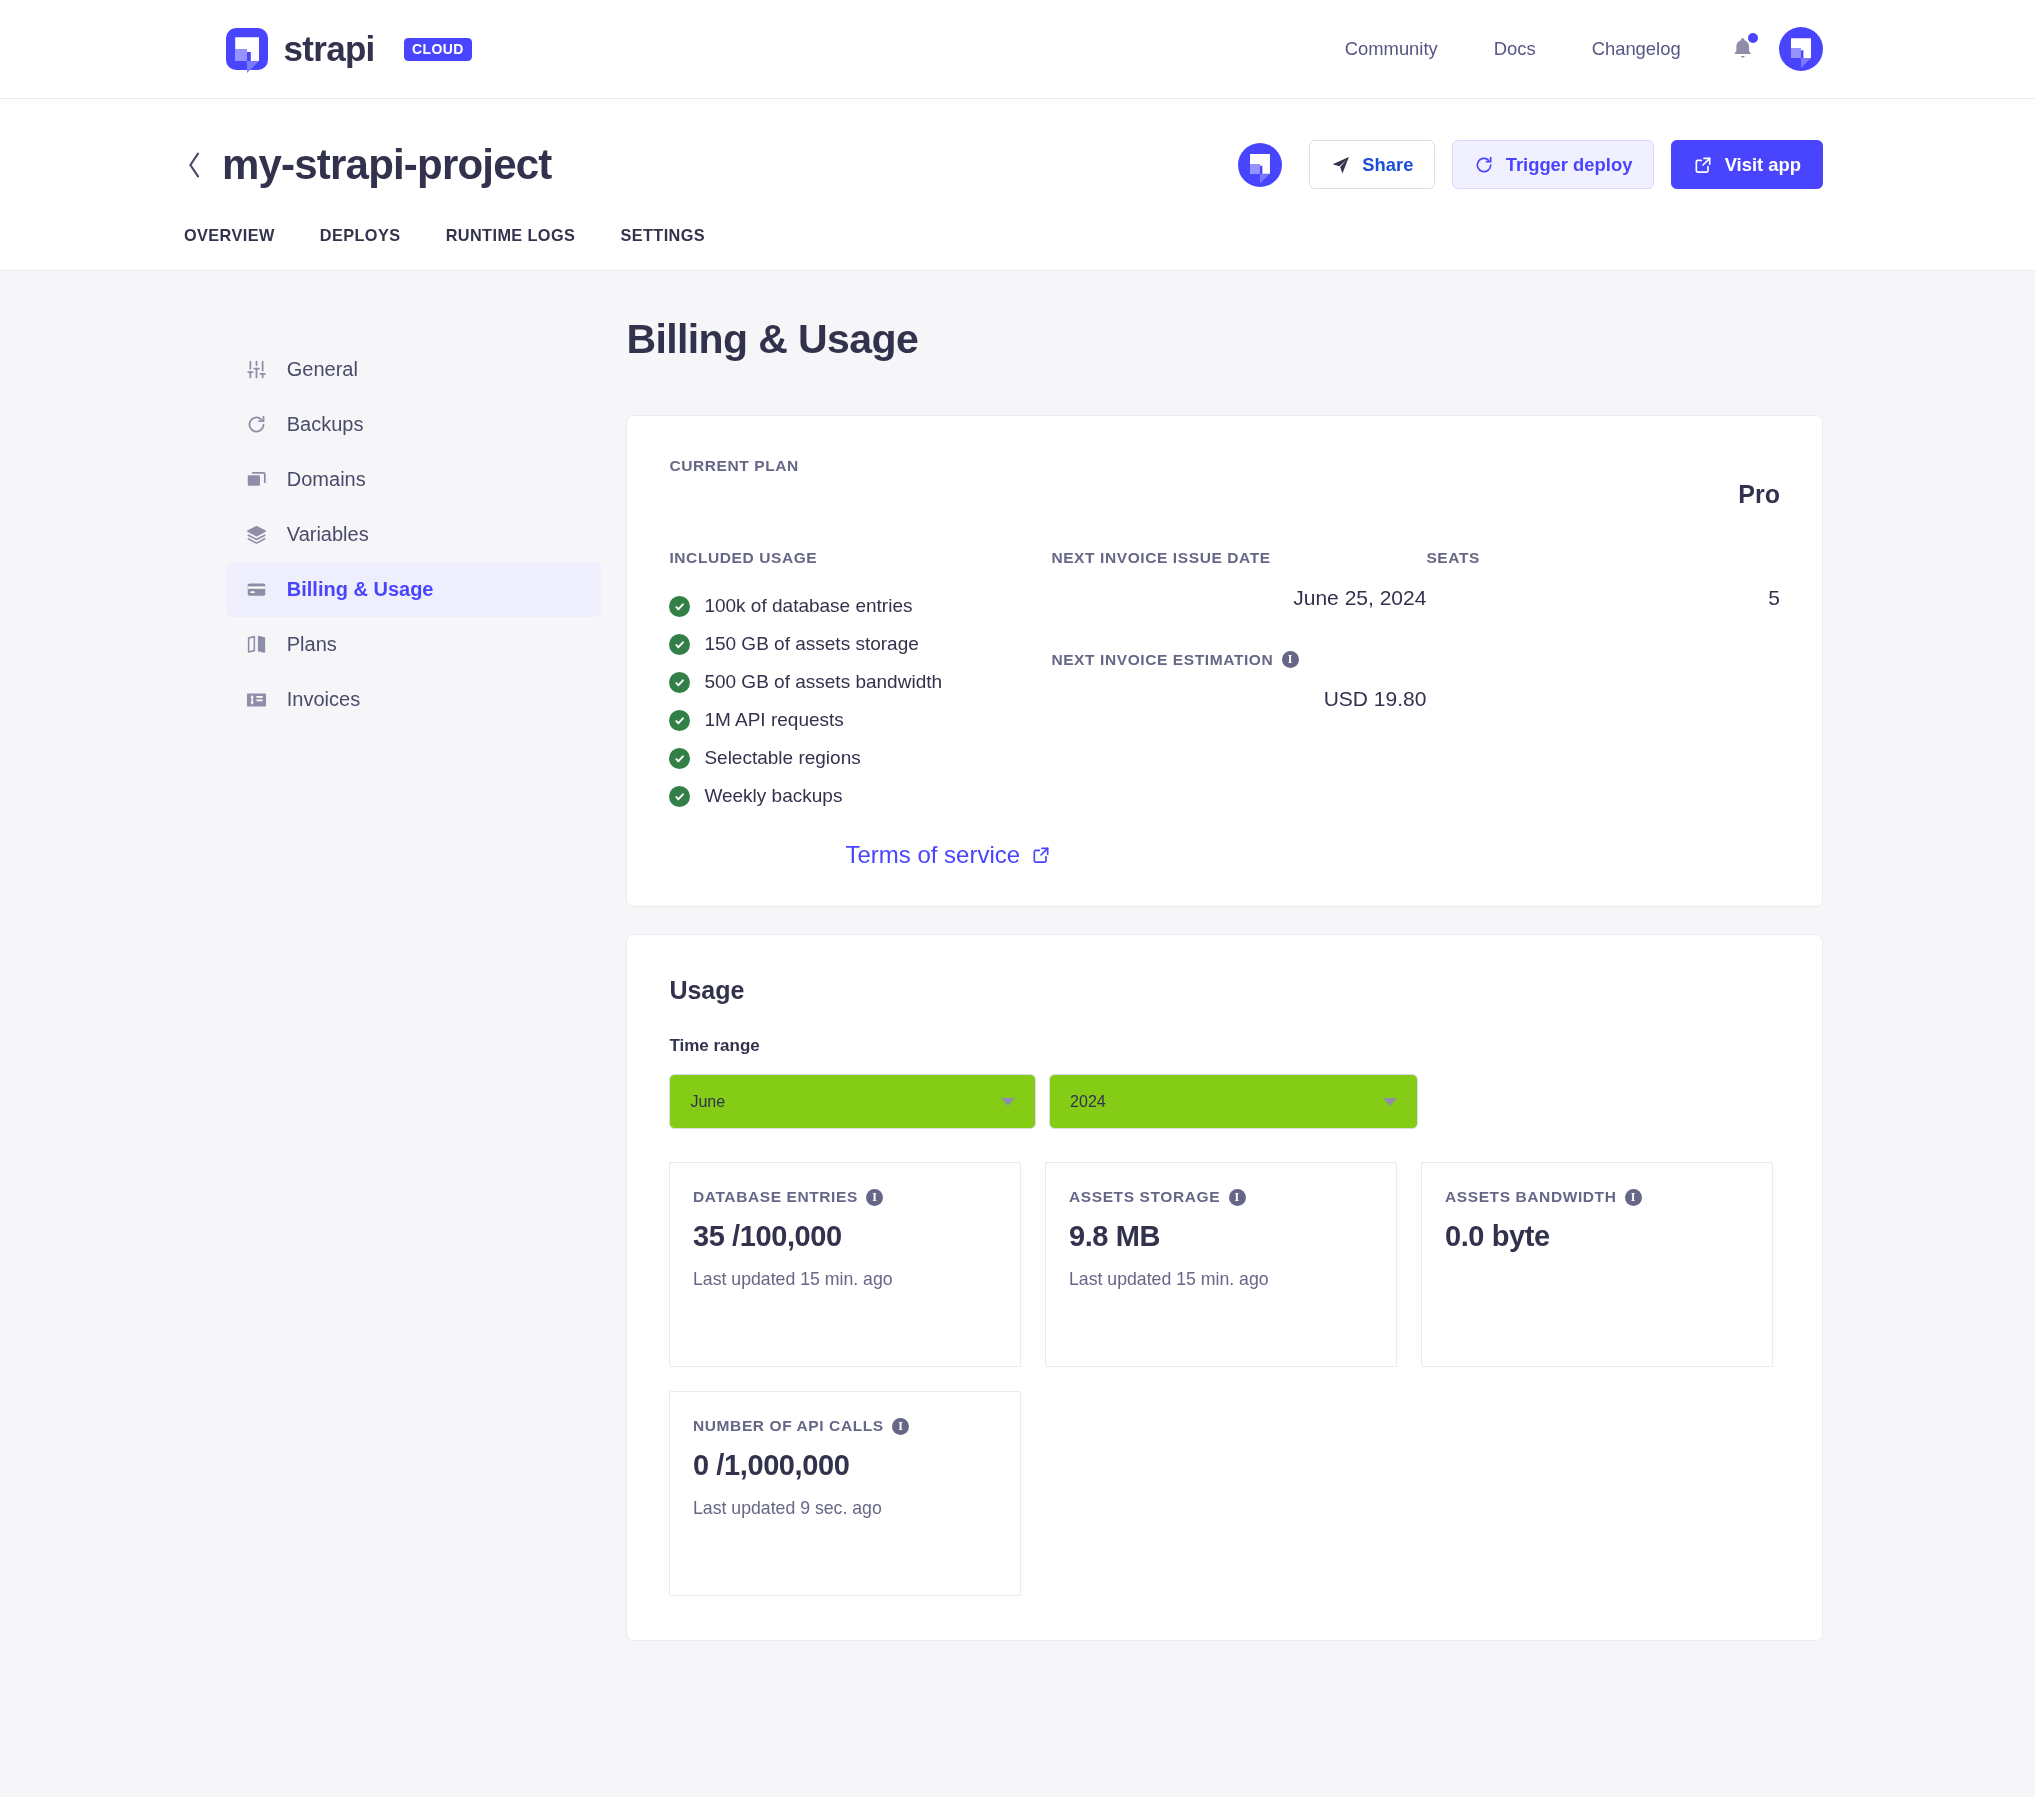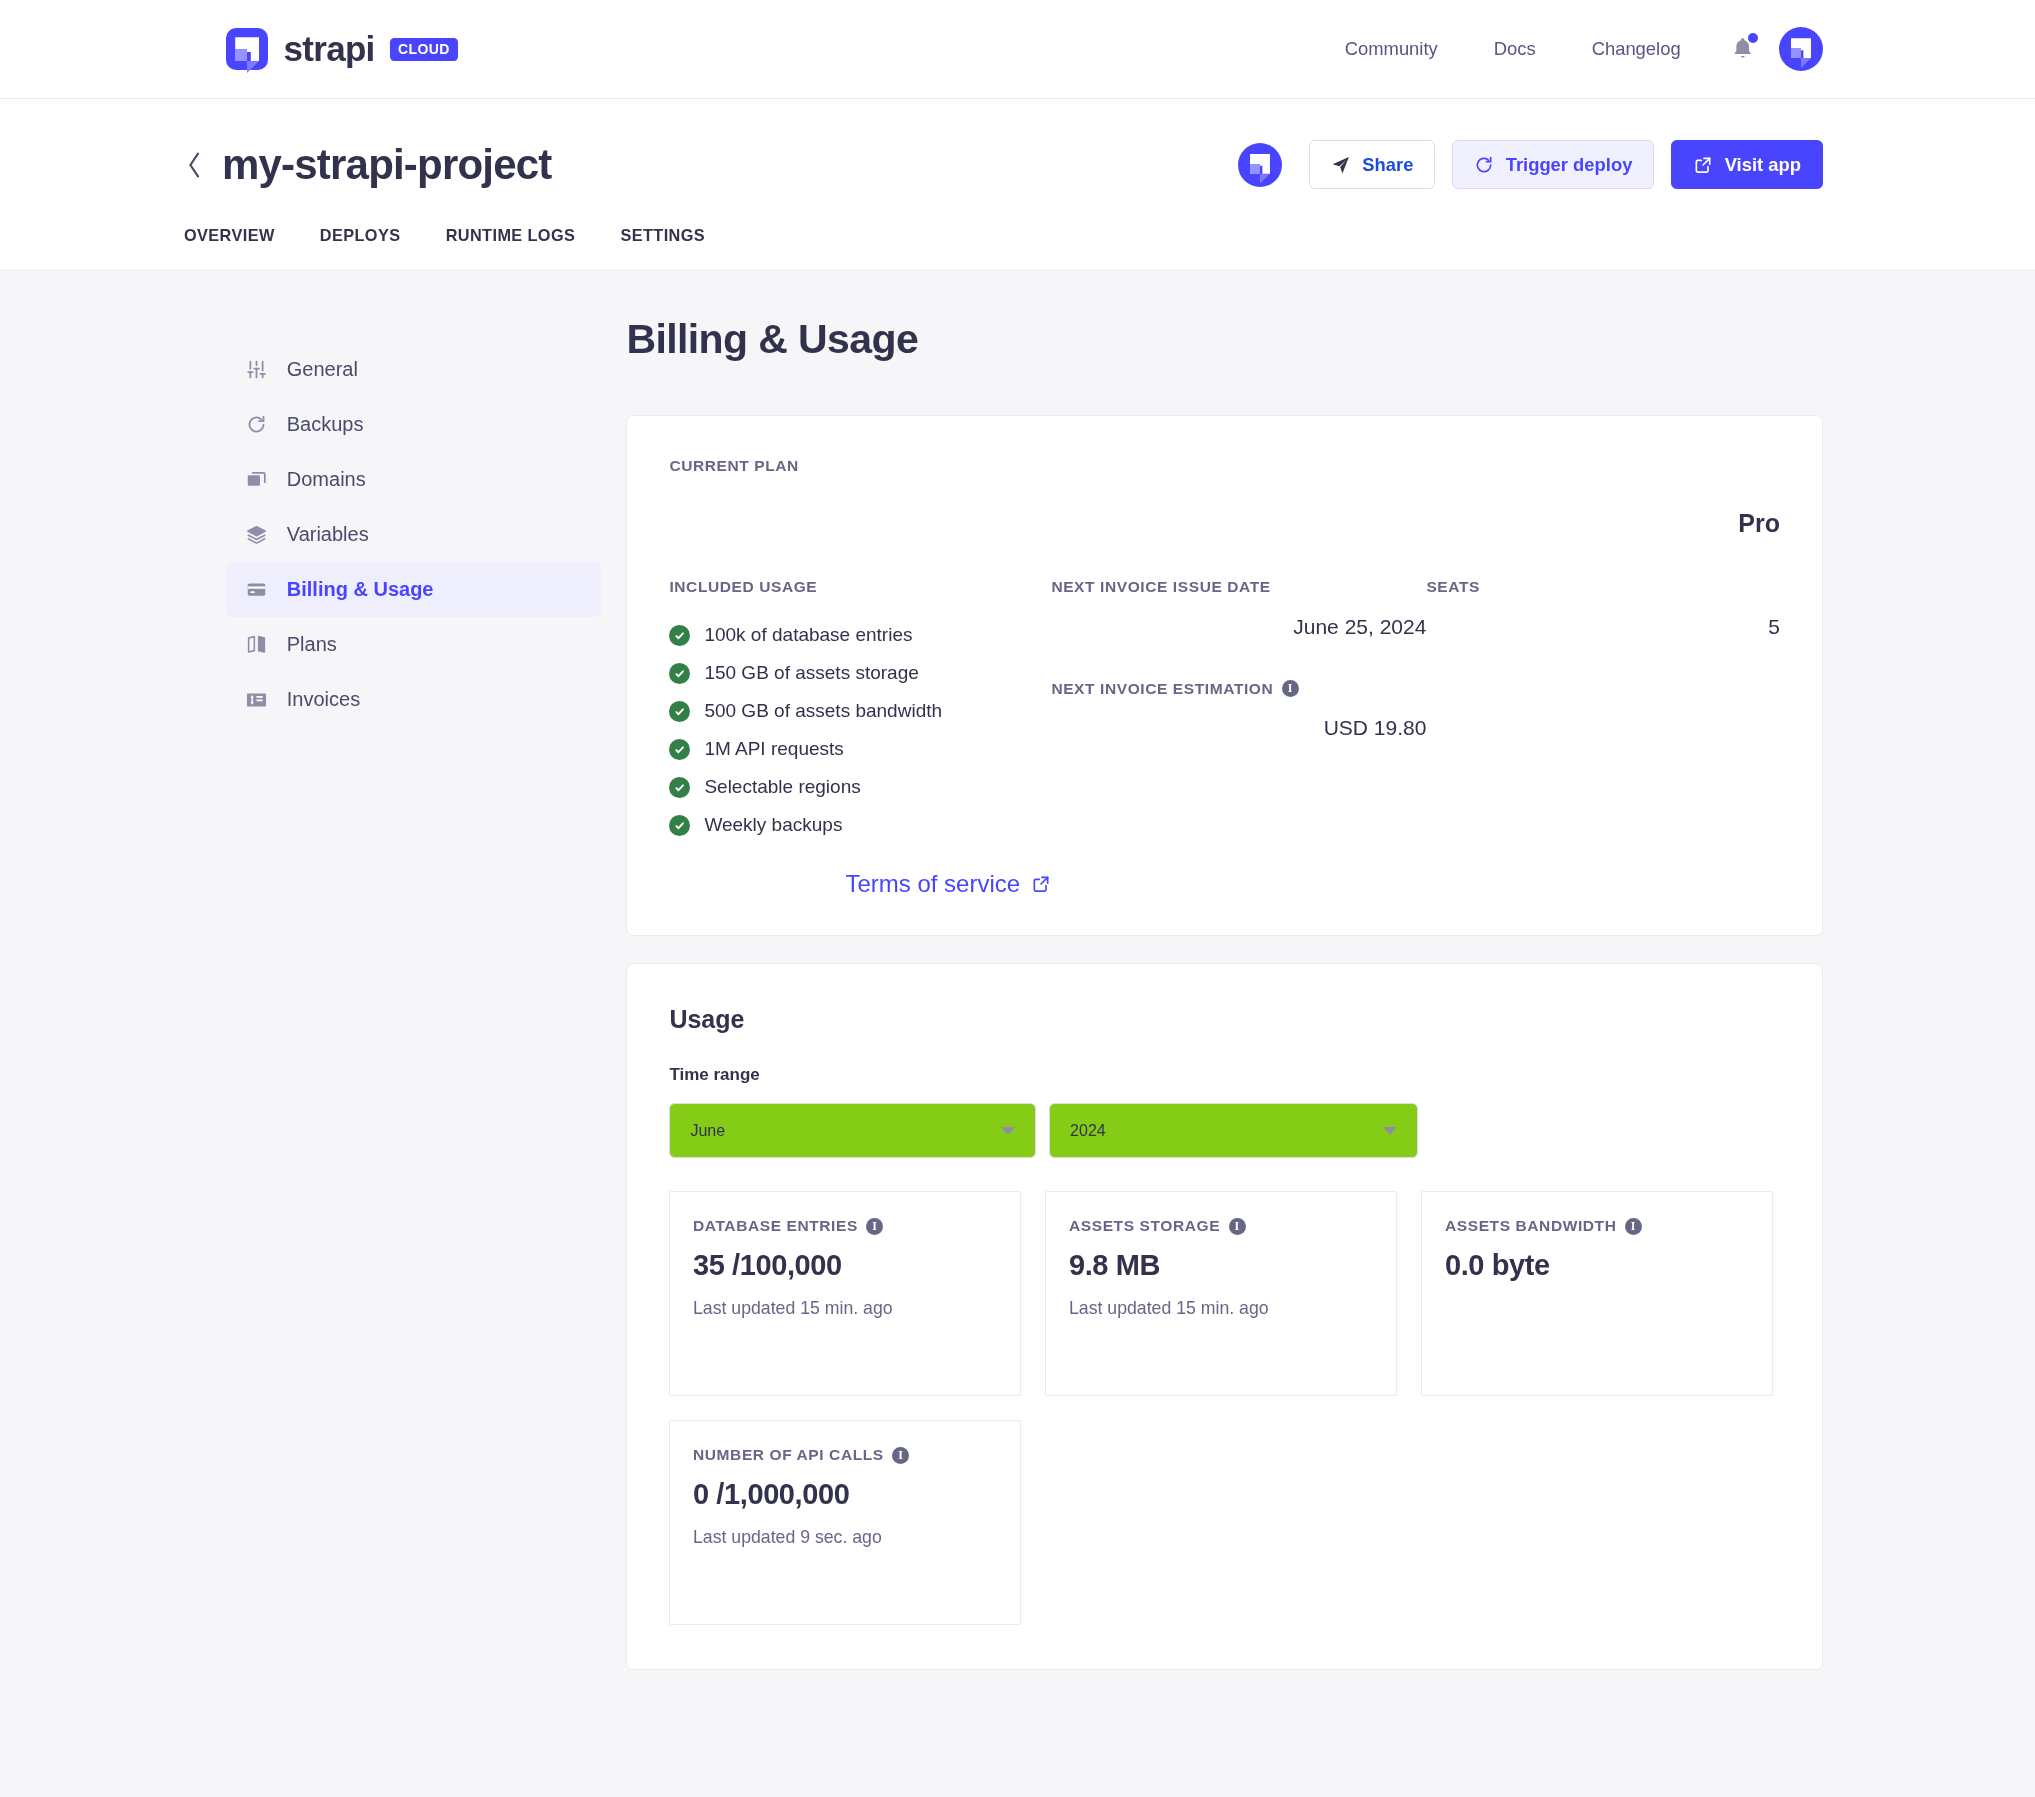--- a/index.html
+++ b/index.html
@@ -48,20 +48,21 @@
   }
   .brand-name {
     font-size: 35px; font-weight: bold; color: #32324d;
     letter-spacing: -0.7px;
   }
   .brand-badge {
     background: #4945ff; color: #ffffff;
     font-size: 14px; font-weight: bold;
     padding: 3.5px 7.8px; border-radius: 4.2px;
     letter-spacing: 0.4px;
+    margin-left: 14px;
   }
   .topnav-right { display: flex; align-items: center; gap: 0; }
   .nav-link {
     font-size: 18.4px; color: #565682;
     padding: 0 28px; cursor: pointer;
     white-space: nowrap;
   }
   .bell-wrap { position: relative; margin-left: 21px; margin-right: 24px; cursor: pointer; }
   .bell-dot {
     position: absolute; right: -2.8px; top: -1.4px;
@@ -177,21 +178,21 @@
   }
   .card-plan { padding: 41px 42px 37px 42px; text-align: right; }
 
   .eyebrow {
     font-size: 15.5px; font-weight: bold; color: #666687;
     letter-spacing: 0.6px; text-transform: uppercase;
     display: flex; align-items: center; gap: 8.5px;
   }
   .plan-name {
     font-size: 25px; font-weight: bold; color: #32324d;
-    margin-top: 34px;
+    margin-top: 5px;
   }
   .plan-cols { display: flex; margin-top: 40px; }
   .col-included { width: 382px; flex: 0 0 382px; }
   .col-invoice { width: 375px; flex: 0 0 375px; }
   .col-seats { flex: 1; }
 
   .feat-list { margin-top: 20px; }
   .feat {
     display: flex; align-items: center; gap: 14px;
     height: 38px;

